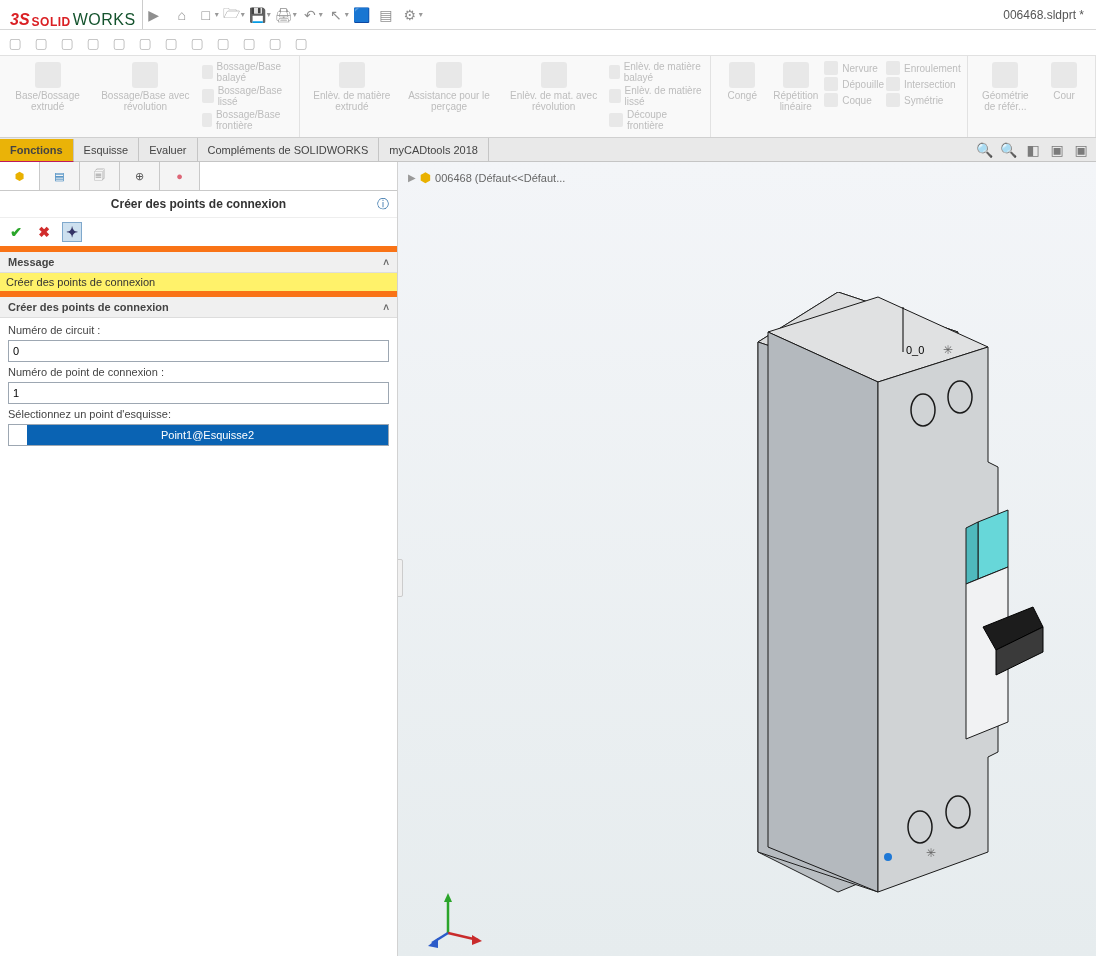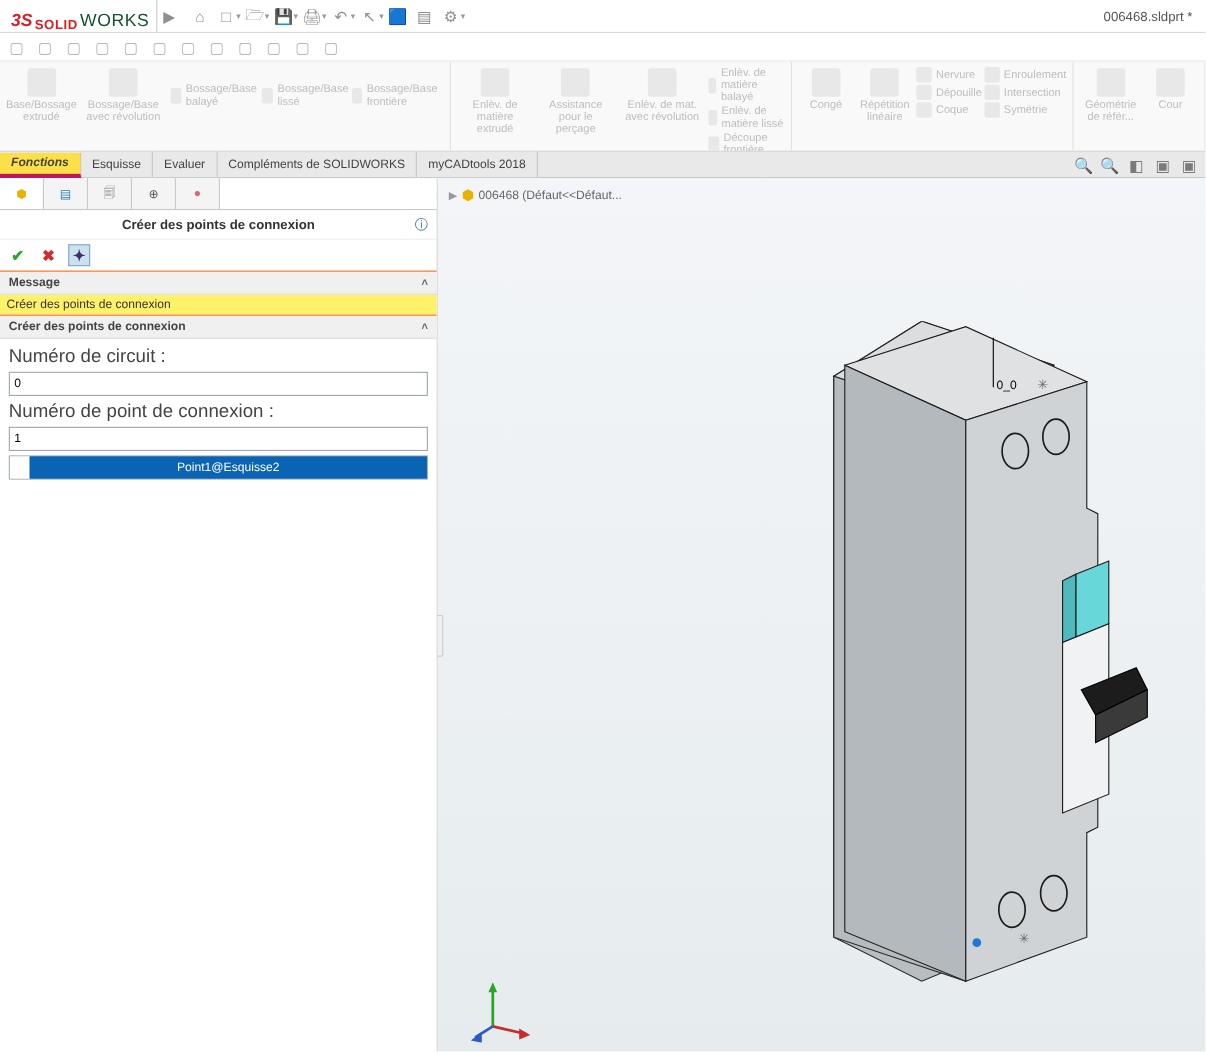--- a/index.html
+++ b/index.html
@@ -20,42 +20,42 @@
 
   .ribbon { display:flex; align-items:flex-start; border-bottom:1px solid #d0d0d0; background:#f9f9f9; height:82px; overflow:hidden;}
   .rib-group { display:flex; flex-direction:column; padding:4px 6px; border-right:1px solid #e2e2e2; height:100%; }
   .rib-item { display:flex; flex-direction:column; align-items:center; color:#bdbdbd; font-size:10px; text-align:center; line-height:11px; padding:2px 4px; min-width:50px;}
   .rib-item-ico { width:26px; height:26px; background:#e8e8e8; border-radius:3px; margin-bottom:2px;}
   .rib-row { display:flex; align-items:center; gap:4px; color:#bdbdbd; font-size:10px; padding:1px 0;}
   .rib-mini-ico { width:14px; height:14px; background:#e8e8e8; border-radius:2px;}
 
   .tabs { display:flex; align-items:center; border-bottom:1px solid #c5c5c5; height:24px; background:#e9e9e9;}
   .tab { padding:0 10px; height:100%; display:flex; align-items:center; border-right:1px solid #c5c5c5; color:#444; cursor:pointer; font-size:11px; background:#e9e9e9;}
-  .tab.active { background:#fde047; font-weight:bold; border-bottom:4px solid #be185d; margin-bottom:-1px;font-style:italic;}
+  .tab.active { background:#eab308; font-weight:bold; border-bottom:1px solid #be185d; margin-bottom:-1px;}
   .tabs .right-tools { margin-left:auto; display:flex; gap:6px; padding-right:6px;}
   .tool-ico { width:18px; height:18px; color:#7b7b7b; font-size:14px; display:flex; align-items:center; justify-content:center;}
 
   .main { display:flex; height: calc(956px - 30px - 26px - 82px - 24px); }
   .panel { width:398px; border-right:1px solid #d2d2d2; background:#fff; display:flex; flex-direction:column;}
   .panel-tabs { display:flex; border-bottom:1px solid #c9c9c9;}
   .ptab { flex:0 0 auto; width:40px; height:28px; display:flex; align-items:center; justify-content:center; border-right:1px solid #c9c9c9; background:#f4f4f4; cursor:pointer;}
   .ptab.active { background:#fff;}
   .panel-title-row { display:flex; align-items:center; justify-content:center; position:relative; padding:6px 0; border-bottom:1px solid #eee;}
   .panel-title { font-size:12px; font-weight:bold; color:#333;}
   .help-ico { position:absolute; right:8px; color:#2f6fa7; font-size:12px;}
   .actions { display:flex; align-items:center; gap:8px; padding:4px 6px;}
   .act-btn { width:20px; height:20px; display:flex; align-items:center; justify-content:center; cursor:pointer; font-size:14px; font-weight:bold;}
   .act-ok { color:#2aa62a;}
   .act-cancel { color:#d12c2c;}
   .act-pin { border:1px solid #7fa8cc; background:#cde0ef; color:#336;}
-  .section-head { background:#f0f0f0; border-top:1px solid #f97316; border-bottom:1px solid #ddd; padding:4px 8px; font-weight:bold; color:#444; display:flex; justify-content:space-between; align-items:center;}
+  .section-head { background:#f0f0f0; border-top:6px solid #f97316; border-bottom:1px solid #ddd; padding:4px 8px; font-weight:bold; color:#444; display:flex; justify-content:space-between; align-items:center;}
   .chev-up { font-size:10px; color:#666;}
   .yellow-msg { background:#fff26a; padding:3px 6px; color:#333;}
   .form-area { padding:6px 8px; display:flex; flex-direction:column; gap:4px;}
-  .label { color:#444; font-size:17px;}
+  .label { color:#444; font-size:11px;}
   .textbox { width:100%; height:22px; border:1px solid #9da7b2; padding:0 4px; font-size:11px;}
   .listbox { width:100%; border:1px solid #9da7b2; min-height:22px; padding:0; display:flex;text-align:center;}
   .listbox .indent { width:18px; background:#fff;}
   .listbox .item { flex:1; background:#0a63b3; color:#fff; padding:3px 4px; border:1px solid #0a63b3;}
 
   .viewport { flex:1; background:linear-gradient(#f3f5f8 0%, #e6ecee 100%); position:relative; overflow:hidden;}
   .tree-row { position:absolute; top:8px; left:10px; display:flex; align-items:center; gap:4px; color:#666; font-size:11px;}
   .tree-arrow { color:#999; font-size:10px;}
   .tree-ico { color:#e9b100; font-size:13px;}
 
@@ -116,21 +116,21 @@
   <div class="rib-group">
     <div style="display:flex; gap:2px;">
       <div class="rib-item">
           <div class="rib-item-ico"></div>
           <span>Base/Bossage extrudé</span>
         </div>
       <div class="rib-item">
           <div class="rib-item-ico"></div>
           <span>Bossage/Base avec révolution</span>
         </div>
-      <div style="display:flex; justify-content:center;">
+      <div style="display:flex; flex-direction:column;justify-content:center;">
         <div class="rib-row">
             <div class="rib-mini-ico"></div>
             <span>Bossage/Base balayé</span>
           </div>
         <div class="rib-row">
             <div class="rib-mini-ico"></div>
             <span>Bossage/Base lissé</span>
           </div>
         <div class="rib-row">
             <div class="rib-mini-ico"></div>
@@ -273,20 +273,21 @@
     <div class="yellow-msg">Créer des points de connexion</div>
     <div class="section-head">
       <span>Créer des points de connexion</span>
       <span class="chev-up">˄</span>
     </div>
     <div class="form-area">
       <div class="label">Numéro de circuit :</div>
       <input class="textbox" value="0" style="">
       <div class="label">Numéro de point de connexion :</div>
       <input class="textbox" value="1" style="">
+      <div class="label">Sélectionnez un point d'esquisse:</div>
       <div class="listbox">
         <div class="indent"></div>
         <div class="item">Point1@Esquisse2</div>
       </div>
     </div>
   </div>
 
   <div class="viewport">
     <div class="splitter"></div>
     <div class="tree-row">

